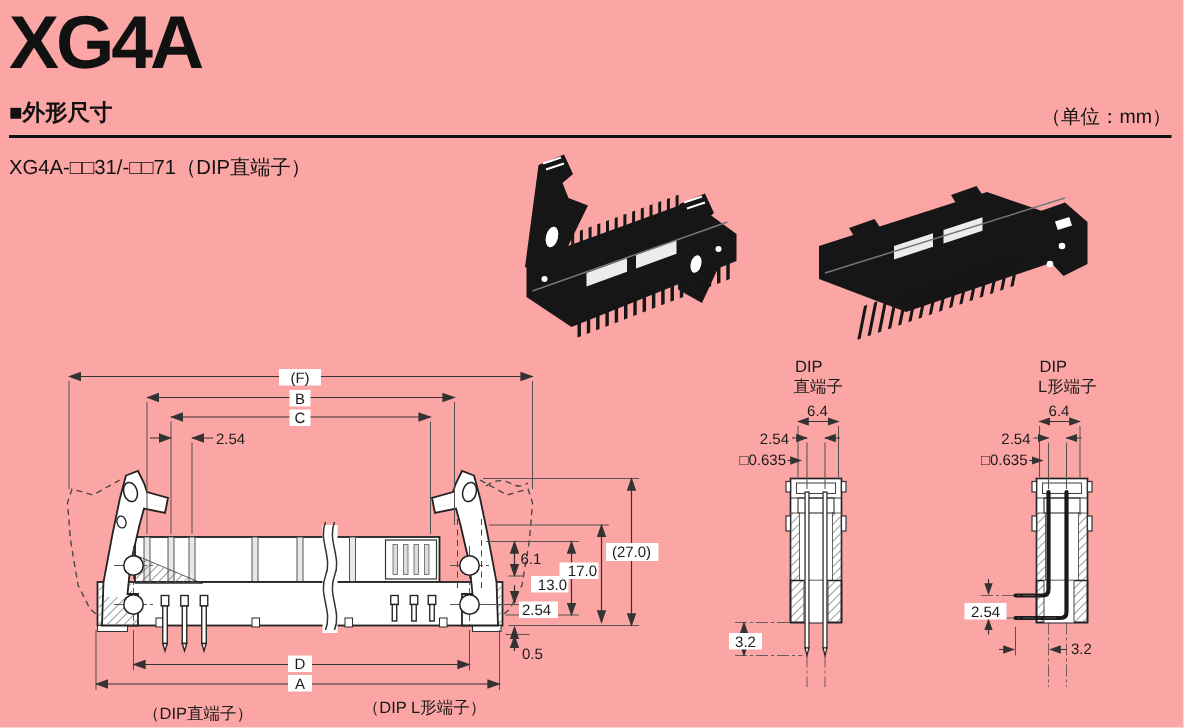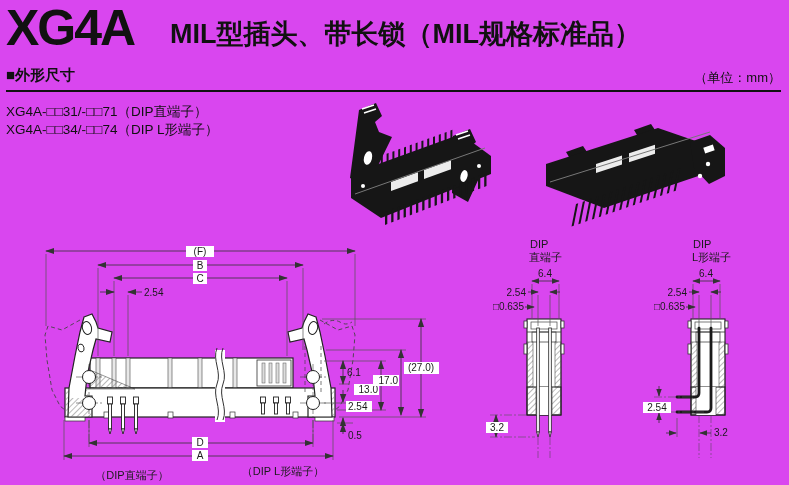--- a/index.html
+++ b/index.html
@@ -1,16 +1,16 @@
 <!DOCTYPE html>
 <html><head>
 <meta charset="utf-8">
 <style>
   html,body{margin:0;padding:0;background:#fff;}
-  #page{position:relative;width:789px;height:485px;background:#d946ef;overflow:hidden;
+  #page{position:relative;width:789px;height:485px;background:#fca5a5;overflow:hidden;
         font-family:"Liberation Sans","DejaVu Sans",sans-serif;color:#111;}
   .abs{position:absolute;}
   #model{left:6px;top:0px;font-size:50px;font-weight:bold;letter-spacing:-2px;line-height:56px;}
   #subtitle{left:170px;top:16px;font-size:27px;font-weight:bold;letter-spacing:0px;}
   #section{left:6px;top:66px;font-size:15px;font-weight:bold;text-align:right;}
   #unit{right:8px;top:69px;font-size:13px;margin-left:16px;}
   #rule{left:6px;top:90px;width:775px;height:2px;background:#111;}
   #pn1{left:6px;top:103px;font-size:13.5px;text-align:center;}
   #pn2{left:6px;top:121px;font-size:13.5px;}
   svg{display:block;}
@@ -18,26 +18,24 @@
   .dim{font-size:10px;}
   .cap{font-size:11px;}
   .svlab{font-size:11px;}
 </style>
 </head>
 <body>
 
 <div id="page">
 
   <div class="abs" id="model">XG4A</div>
-  <div class="abs" id="subtitle">MIL型插头、带长锁（MIL规格标准品）</div>
   <div class="abs" id="section">■外形尺寸</div>
   <div class="abs" id="unit">（单位：mm）</div>
   <div class="abs" id="rule"></div>
   <div class="abs" id="pn1">XG4A-□□31/-□□71（DIP直端子）</div>
-  <div class="abs" id="pn2">XG4A-□□34/-□□74（DIP L形端子）</div>
 
   <svg class="abs" style="left:333px;top:96px;" width="180" height="140" viewBox="0 0 180 140">
     <g fill="#161616" stroke="none">
 
       <polygon points="26,14 43,7 49,20 42,26 46,36 59,41 35,90 17,82"></polygon>
 
       <polygon points="120,40 137,33 143,46 136,52 140,62 153,67 135,106 119,97"></polygon>
 
       <polygon points="18,78 128,38 158,60 158,78 48,122 18,102"></polygon>
     </g>

